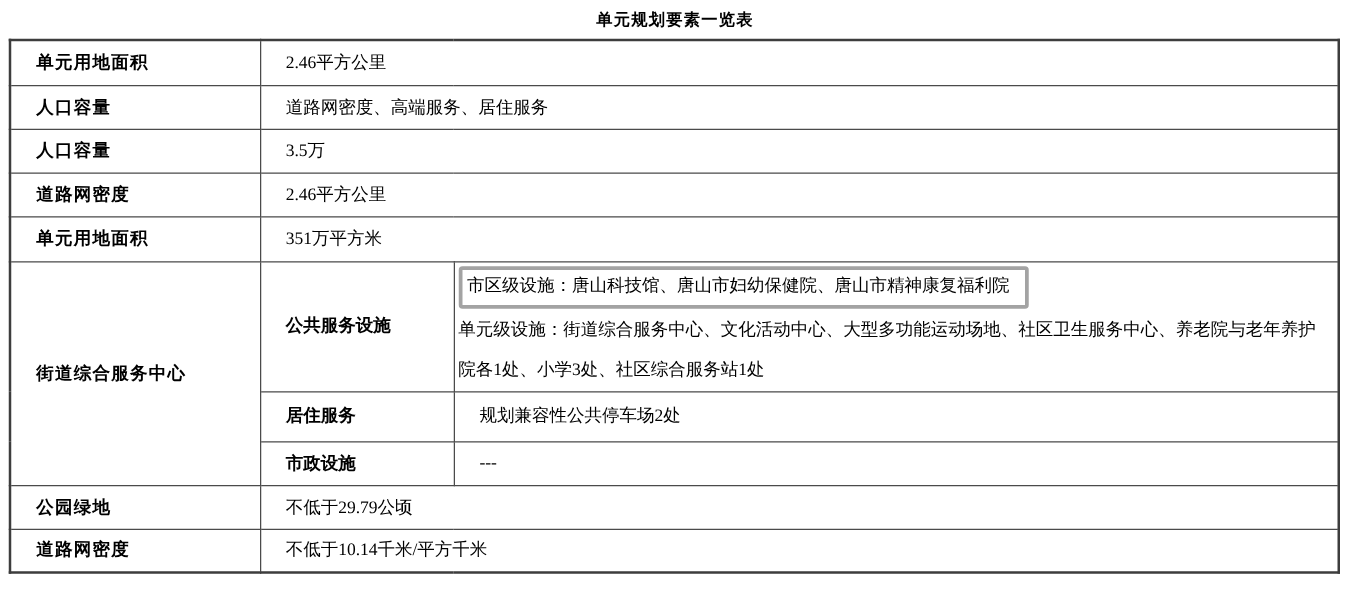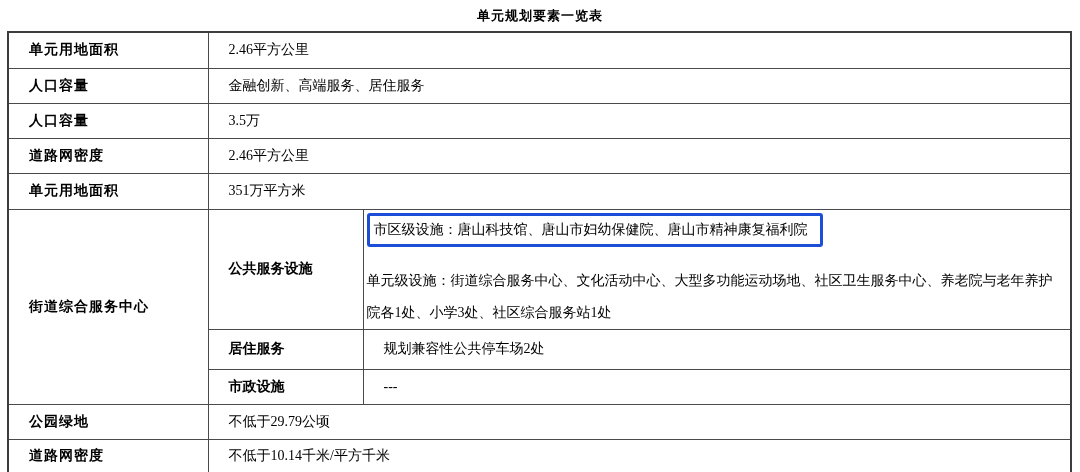--- a/index.html
+++ b/index.html
@@ -31,28 +31,28 @@
   td.lbl{font-weight:bold;letter-spacing:1px;}
   td.sub{font-weight:bold;font-family:"Liberation Serif","DejaVu Serif",serif;}
   td.val{font-family:"Liberation Serif","DejaVu Serif",serif;}
   td.ps{
     text-align:left;vertical-align:top;
     padding:3px 6px 0 3px;
     font-family:"Liberation Serif","DejaVu Serif",serif;
   }
   .hl{
     display:inline-block;
-    border:3px solid #1d4ed8;
+    border:3px solid #a3a3a3;
     border-radius:3px;
     padding:4px 12px 4px 4px;
     line-height:20px;
     margin:0 0 2px 0;
     max-width:680px;
   }
-  .ps-text{line-height:32px;margin-top:16px;}
+  .ps-text{line-height:32px;margin-top:0;}
   tr.h36{height:36px}
   tr.h35{height:35px}
   tr.h40{height:40px}
   tr.h104{height:104px}
 </style>
 </head>
 <body>
 
 <div class="title">单元规划要素一览表</div>
 
@@ -64,21 +64,21 @@
     </colgroup>
 
   <tbody>
       <tr class="h36">
     <td class="lbl">单元用地面积</td>
     <td class="val" colspan="2">2.46平方公里</td>
   </tr>
 
   <tr class="h35">
     <td class="lbl">人口容量</td>
-    <td class="val" colspan="2">金融创新、高端服务、居住服务</td>
+    <td class="val" colspan="2">道路网密度、高端服务、居住服务</td>
   </tr>
 
   <tr class="h35">
     <td class="lbl">人口容量</td>
     <td class="val" colspan="2">3.5万</td>
   </tr>
 
   <tr class="h35">
     <td class="lbl">道路网密度</td>
     <td class="val" colspan="2">2.46平方公里</td>

